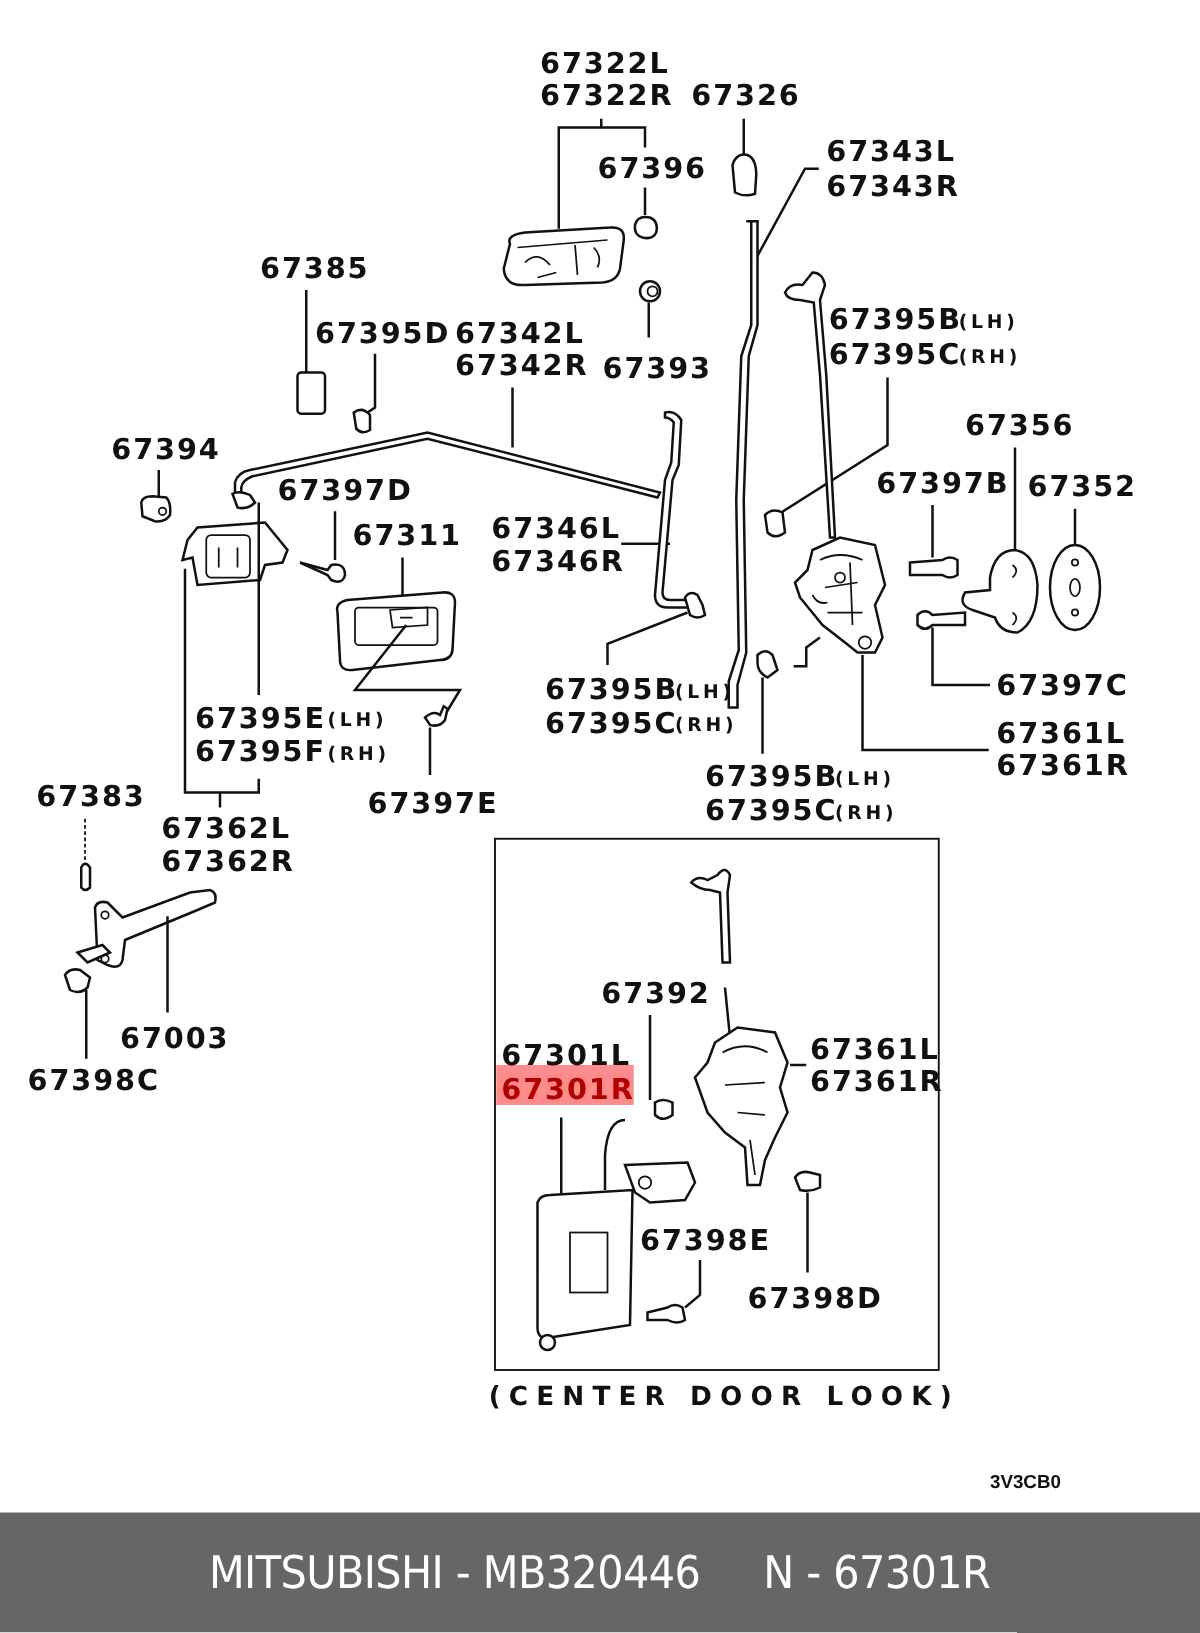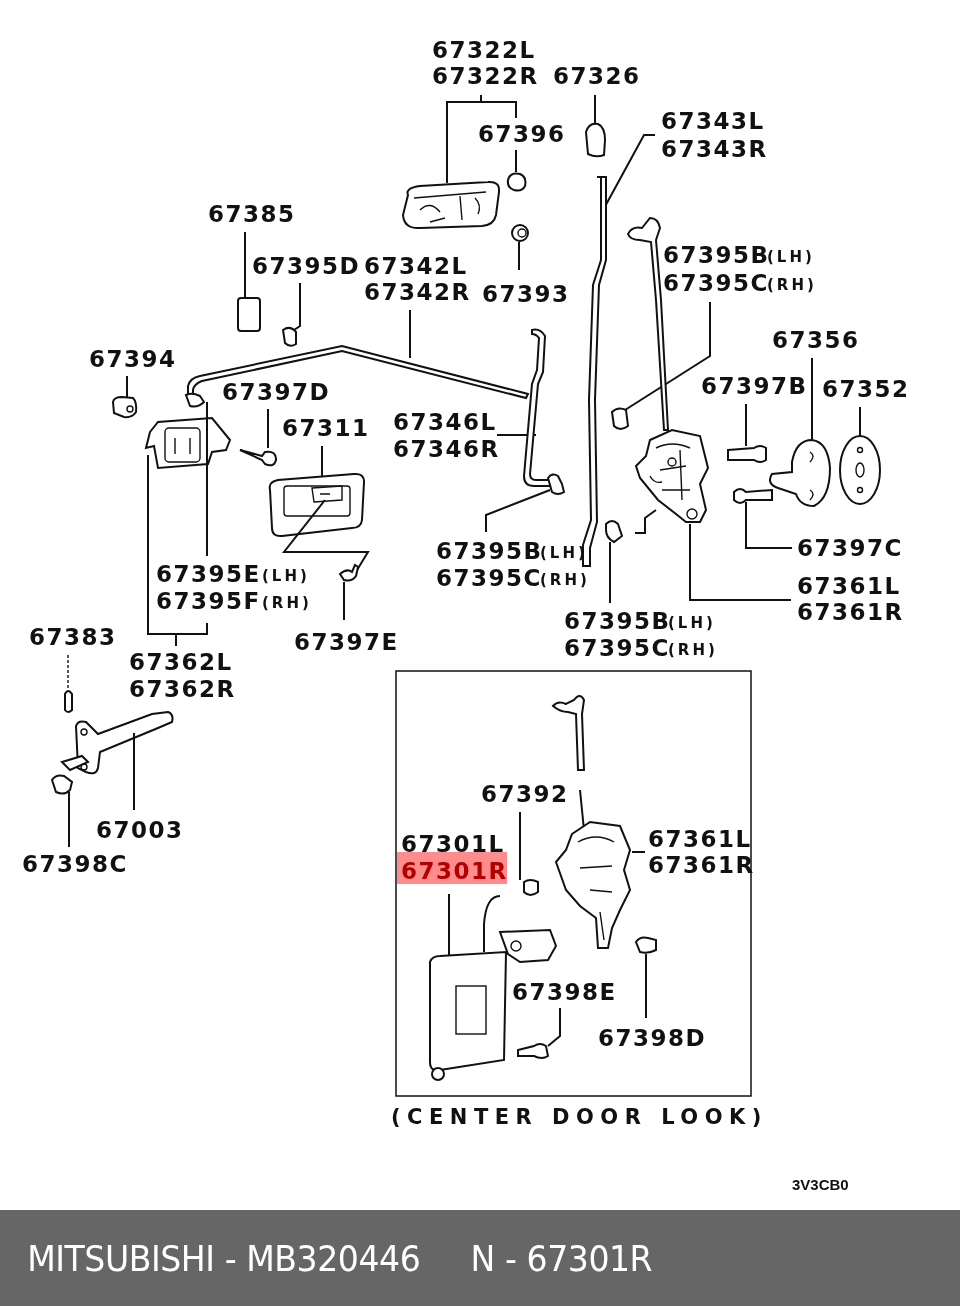--- a/index.html
+++ b/index.html
@@ -7,21 +7,21 @@
   #diagram { position: absolute; left: 0; top: 0; width: 960px; height: 1210px; }
   #diagram .lbl { font-family: "DejaVu Sans", sans-serif; font-weight: bold; font-size: 23px; fill: #111111; letter-spacing: 1.5px; }
   #diagram .sfx { font-family: "DejaVu Sans", sans-serif; font-weight: bold; font-size: 15px; fill: #111111; letter-spacing: 3px; }
   #diagram .cap { font-family: "DejaVu Sans", sans-serif; font-weight: bold; font-size: 21px; fill: #111111; letter-spacing: 6.5px; }
   #diagram .code { font-family: "Liberation Sans", sans-serif; font-weight: bold; font-size: 15px; fill: #111111; }
   #diagram .ln { stroke: #111; stroke-width: 2; fill: none; }
   #diagram .part { stroke: #111; stroke-width: 2; fill: #fff; }
   #diagram .thin { stroke: #111; stroke-width: 1.4; fill: none; }
   #diagram .hl { fill: #ff8080; opacity: 0.9; }
   #diagram .hltext { fill: #b00000; }
-  .footer { position: absolute; left: 0; top: 1210px; width: 960px; height: 96px; background: #666666; display: flex; align-items: center; justify-content: flex-start; }
+  .footer { position: absolute; left: 0; top: 1210px; width: 960px; height: 96px; background: #666666; display: flex; align-items: center; justify-content: center; }
   .footer-text { color: #ffffff; font-family: "DejaVu Sans", sans-serif; font-size: 36px; white-space: pre; letter-spacing: -0.5px; transform: scaleX(0.92); }
 </style>
 </head>
 <body>
 
 <svg id="diagram" viewBox="0 0 960 1210" xmlns="http://www.w3.org/2000/svg">
 
   <g>
     <text class="lbl" x="432" y="58">67322L</text>
     <text class="lbl" x="432" y="84">67322R</text>

